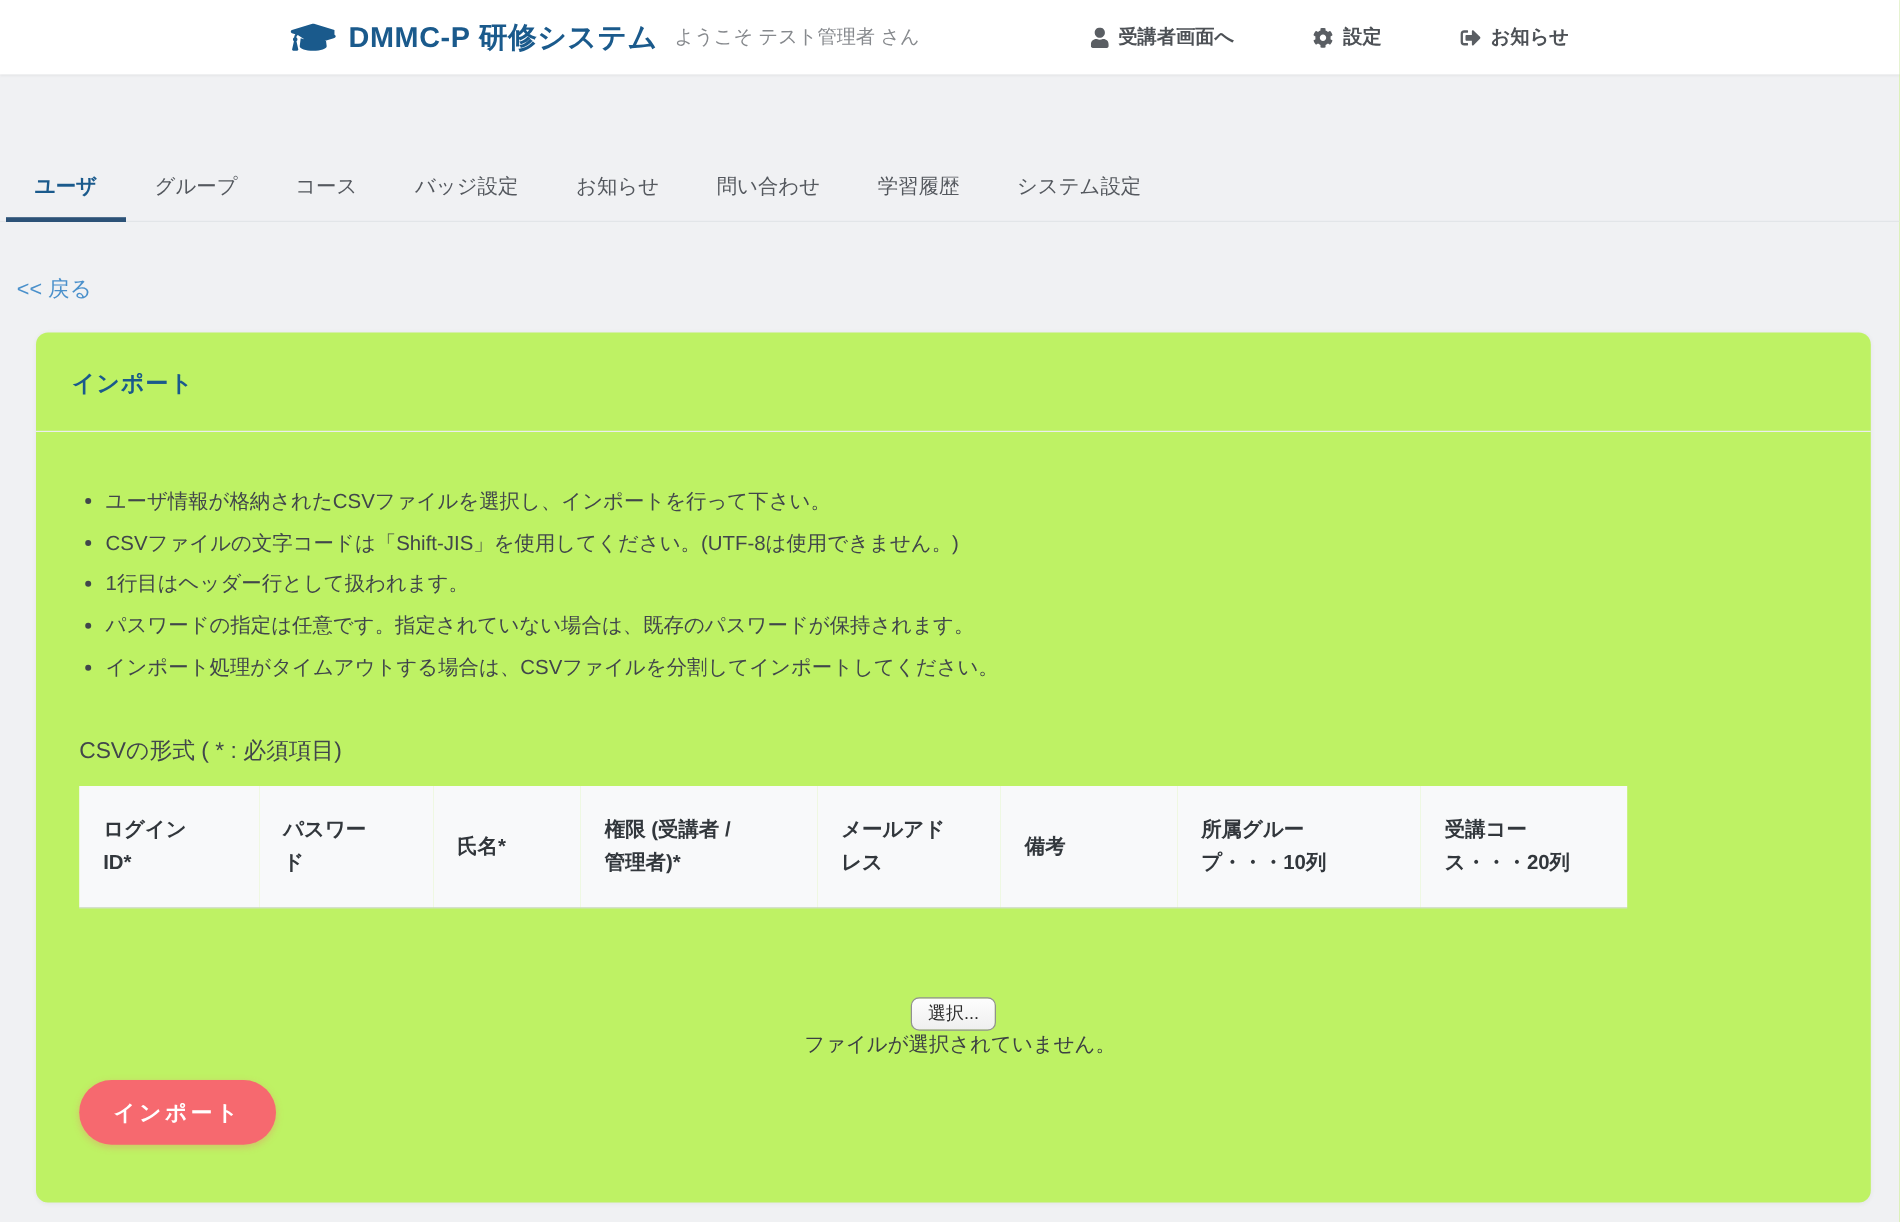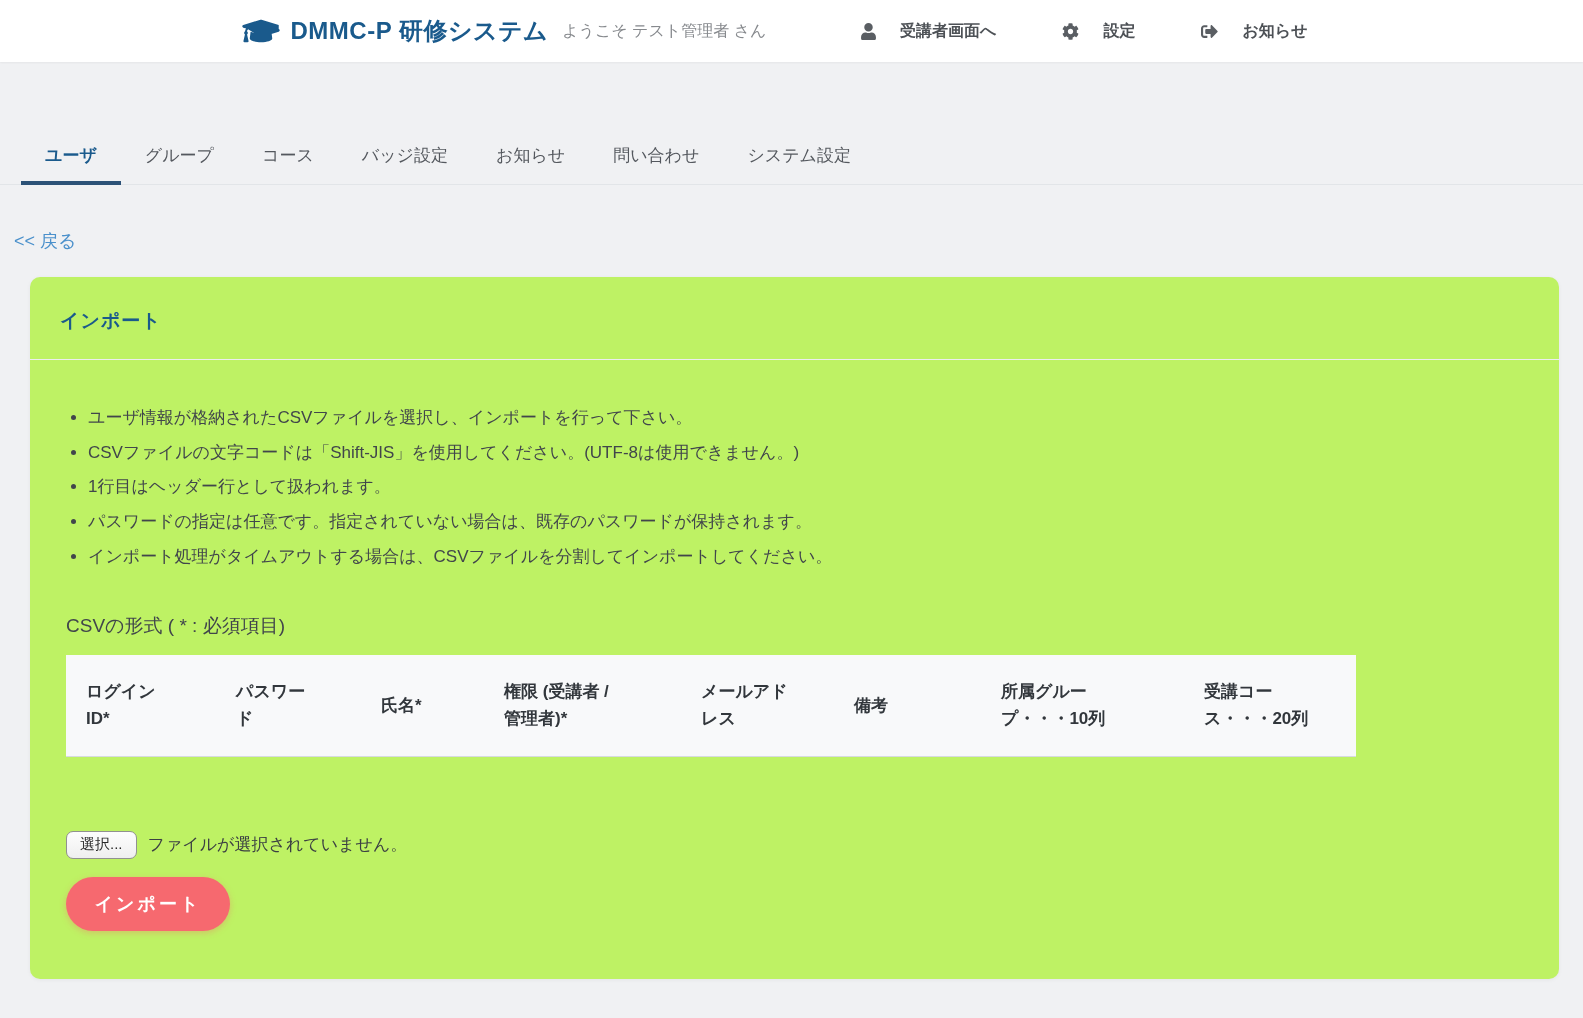--- a/index.html
+++ b/index.html
@@ -47,34 +47,34 @@
   }
   .header-nav{
     margin-left:auto;
     display:flex;
     gap:66px;
     padding-right:34px;
   }
   .nav-item{
     display:flex;
     align-items:center;
-    gap:24px;
+    gap:8px;
     color:#4d5156;
     font-size:16px;
     font-weight:600;
     text-decoration:none;
     cursor:pointer;
     white-space:nowrap;
   }
   .nav-item .ico{display:inline-flex;color:#5a5e63;}
   
   .tabbar{
     display:flex;
     margin-top:60px;
-    padding-left:21px;
+    padding-left:5px;
     border-bottom:1px solid #e2e5e8;
   }
   .tab{
     padding:24px 24px 15px;
     font-size:17px;
     line-height:20px;
     color:#54585e;
     cursor:pointer;
     border-bottom:4px solid transparent;
     margin-bottom:-1px;
@@ -148,20 +148,21 @@
     color:#32373c;
     line-height:1.6;
     white-space:pre-line;
     border-bottom:1px solid #d7dbdf;
   }
   
   .file-row{
     margin-top:74px;
     display:flex;
     align-items:center;
+    flex-direction:column;
   }
   .file-btn{
     font-family:inherit;
     font-size:15px;
     color:#2a2a2a;
     background:linear-gradient(#fdfdfd,#efefef);
     border:1px solid #919191;
     border-radius:7px;
     padding:3px 13px 4px;
     cursor:pointer;
@@ -232,20 +233,21 @@
   </div>
 </header>
 
 <nav class="tabbar">
   <div class="tab active">ユーザ</div>
   <div class="tab">グループ</div>
   <div class="tab">コース</div>
   <div class="tab">バッジ設定</div>
   <div class="tab">お知らせ</div>
   <div class="tab">問い合わせ</div>
+  <div class="tab">学習履歴</div>
   <div class="tab">システム設定</div>
 </nav>
 
 <a class="back-link">&lt;&lt; 戻る</a>
 
 <section class="card">
   <div class="card-header">
     <h2 class="card-title">インポート</h2>
   </div>
   <div class="card-body">

